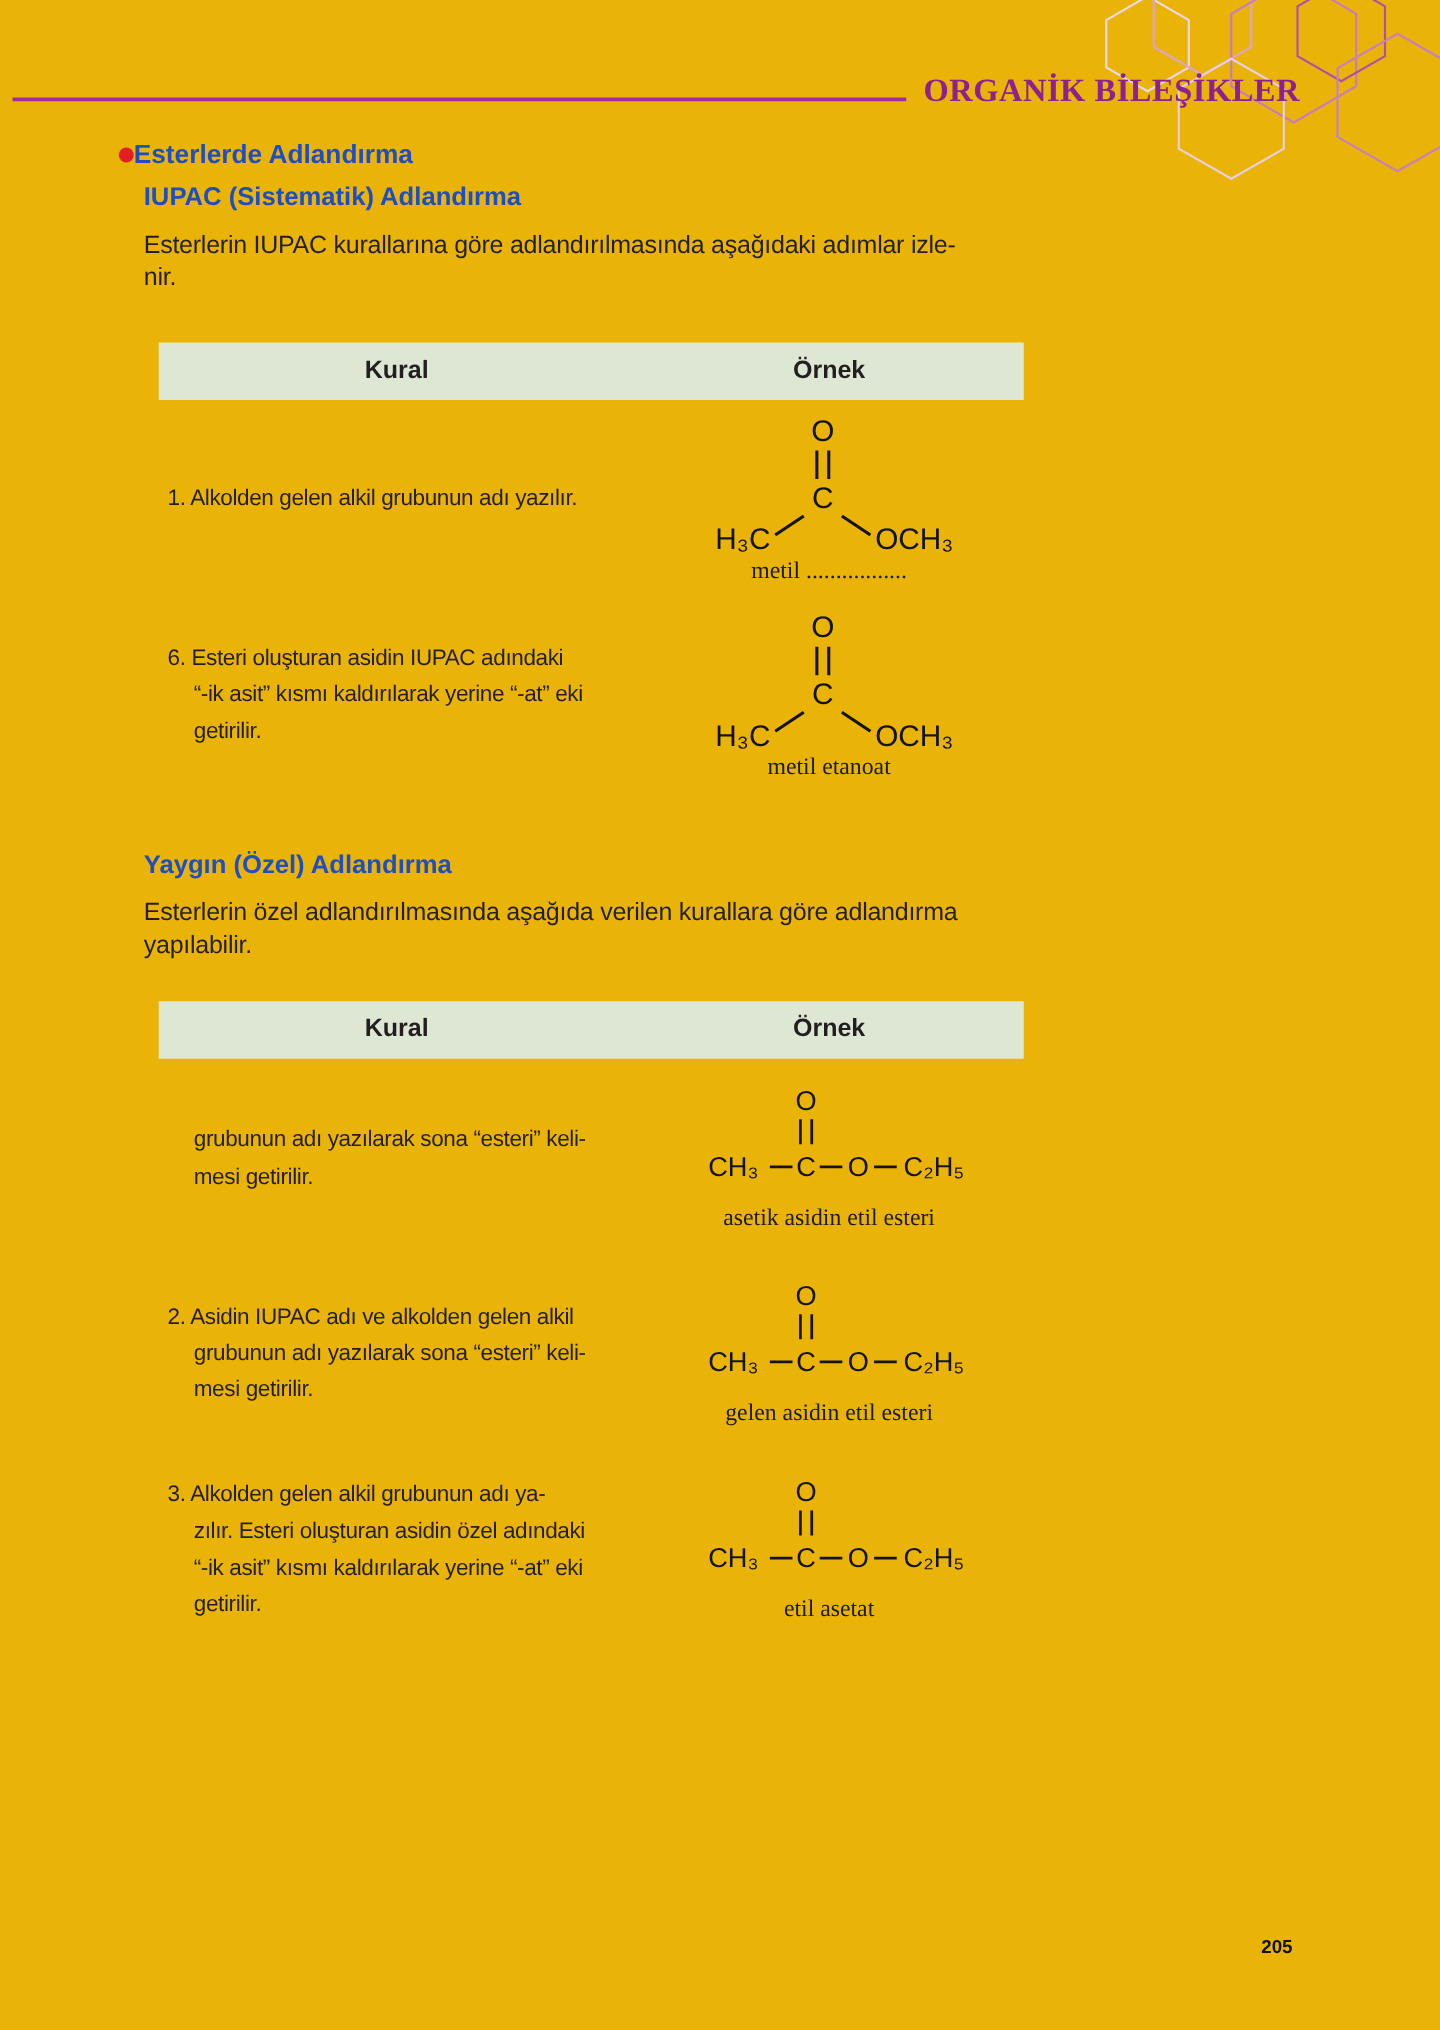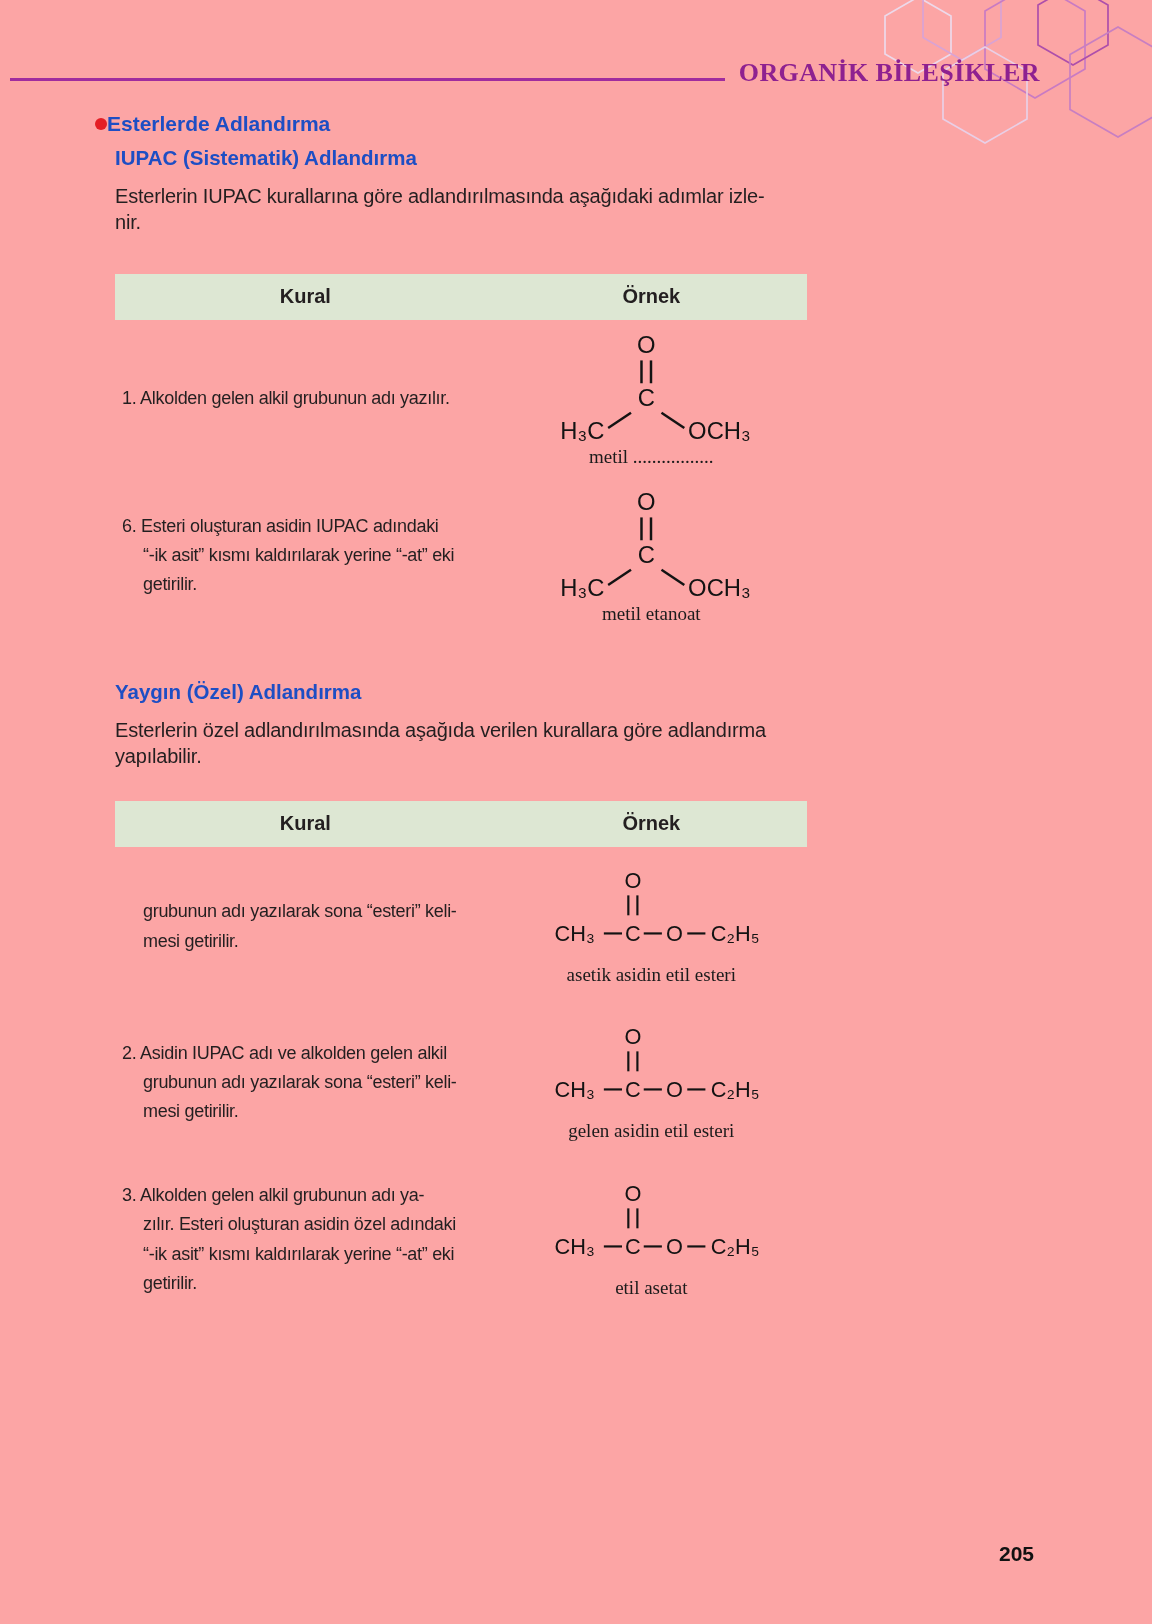--- a/index.html
+++ b/index.html
@@ -1,18 +1,18 @@
 <!DOCTYPE html>
 <html><head>
 <meta charset="utf-8">
 <style>
   * { margin:0; padding:0; box-sizing:border-box; }
   html,body { background:#ffffff; }
   .page {
-    position:relative; width:1152px; height:1624px; background:#fca5a5; overflow:hidden;
+    position:relative; width:1152px; height:1624px; background:#eab308; overflow:hidden;
     font-family:"Liberation Sans","DejaVu Sans",sans-serif; color:#231f20;
   }
 
   
   .hex-art { position:absolute; top:0; right:0; }
   .hex-art polygon { fill:none; stroke-width:1.7; }
 
   
   .header-row { position:absolute; top:58px; left:10px; right:112px; display:flex; align-items:flex-end; }
   .header-rule { flex:1; height:3px; background:#a02c9e; margin:0 14px 7px 0; }
@@ -21,21 +21,21 @@
     font-size:26px; color:#8e2190; letter-spacing:.4px; white-space:nowrap;
   }
 
   .content { position:absolute; top:112px; left:95px; width:716px; }
 
   .bullet-heading { display:flex; align-items:center; gap:0; color:#1d4ec4; font-weight:bold; font-size:21px; }
   .bullet-dot { width:12px; height:12px; border-radius:50%; background:#e41e25; flex:0 0 auto; }
   .sub-heading { margin:10px 0 0 20px; color:#1d4ec4; font-weight:bold; font-size:20.5px; }
   .para { margin:13px 0 0 20px; font-size:20px; line-height:1.32; letter-spacing:-0.2px; width:694px; }
 
-  .rule-table { margin-left:20px; width:692px; }
+  .rule-table { margin-left:32px; width:692px; }
   .mt-table1 { margin-top:38px; }
   .mt-h2 { margin-top:46px; }
   .mt-table2 { margin-top:31px; }
 
   .rt-head {
     display:grid; grid-template-columns:55% 45%; background:#dde7d3; height:46px;
     align-items:center; font-weight:bold; font-size:20px; text-align:center;
   }
   .rt-row { display:grid; grid-template-columns:55% 45%; }
   .rh-158{min-height:158px} .rh-156{min-height:156px}
@@ -47,21 +47,21 @@
 
   .rt-ex { display:flex; flex-direction:column; align-items:center; justify-content:center; }
   .caption { font-family:"Liberation Serif","DejaVu Serif",serif; font-size:19px; color:#1b1b1b; }
   .cap-a { margin-top:-2px; } .cap-b { margin-top:5px; }
 
   .atom { font-size:25px; fill:#131313; font-family:"Liberation Sans","DejaVu Sans",sans-serif; }
   .atom-b { font-size:24px; fill:#131313; font-family:"Liberation Sans","DejaVu Sans",sans-serif; }
   .bond { stroke:#131313; stroke-width:2.6; }
   .bond-b { stroke:#131313; stroke-width:2.4; }
 
-  .page-number { position:absolute; right:118px; bottom:58px; font-weight:bold; font-size:21px; color:#111; }
+  .page-number { position:absolute; right:118px; bottom:58px; font-weight:bold; font-size:15px; color:#111; }
 </style>
 </head>
 <body>
 
 <div class="page">
 
   <svg class="hex-art" width="310" height="150" viewBox="0 0 310 150">
     <polygon points="76,-3 109,16 109,54 76,73 43,54 43,16" stroke="#edd9ea"></polygon>
     <polygon points="120,-30 159,-7.5 159,37.5 120,60 81,37.5 81,-7.5" stroke="#d9a3d4"></polygon>
     <polygon points="193,-18 243,11 243,69 193,98 143,69 143,11" stroke="#c87bc3"></polygon>

